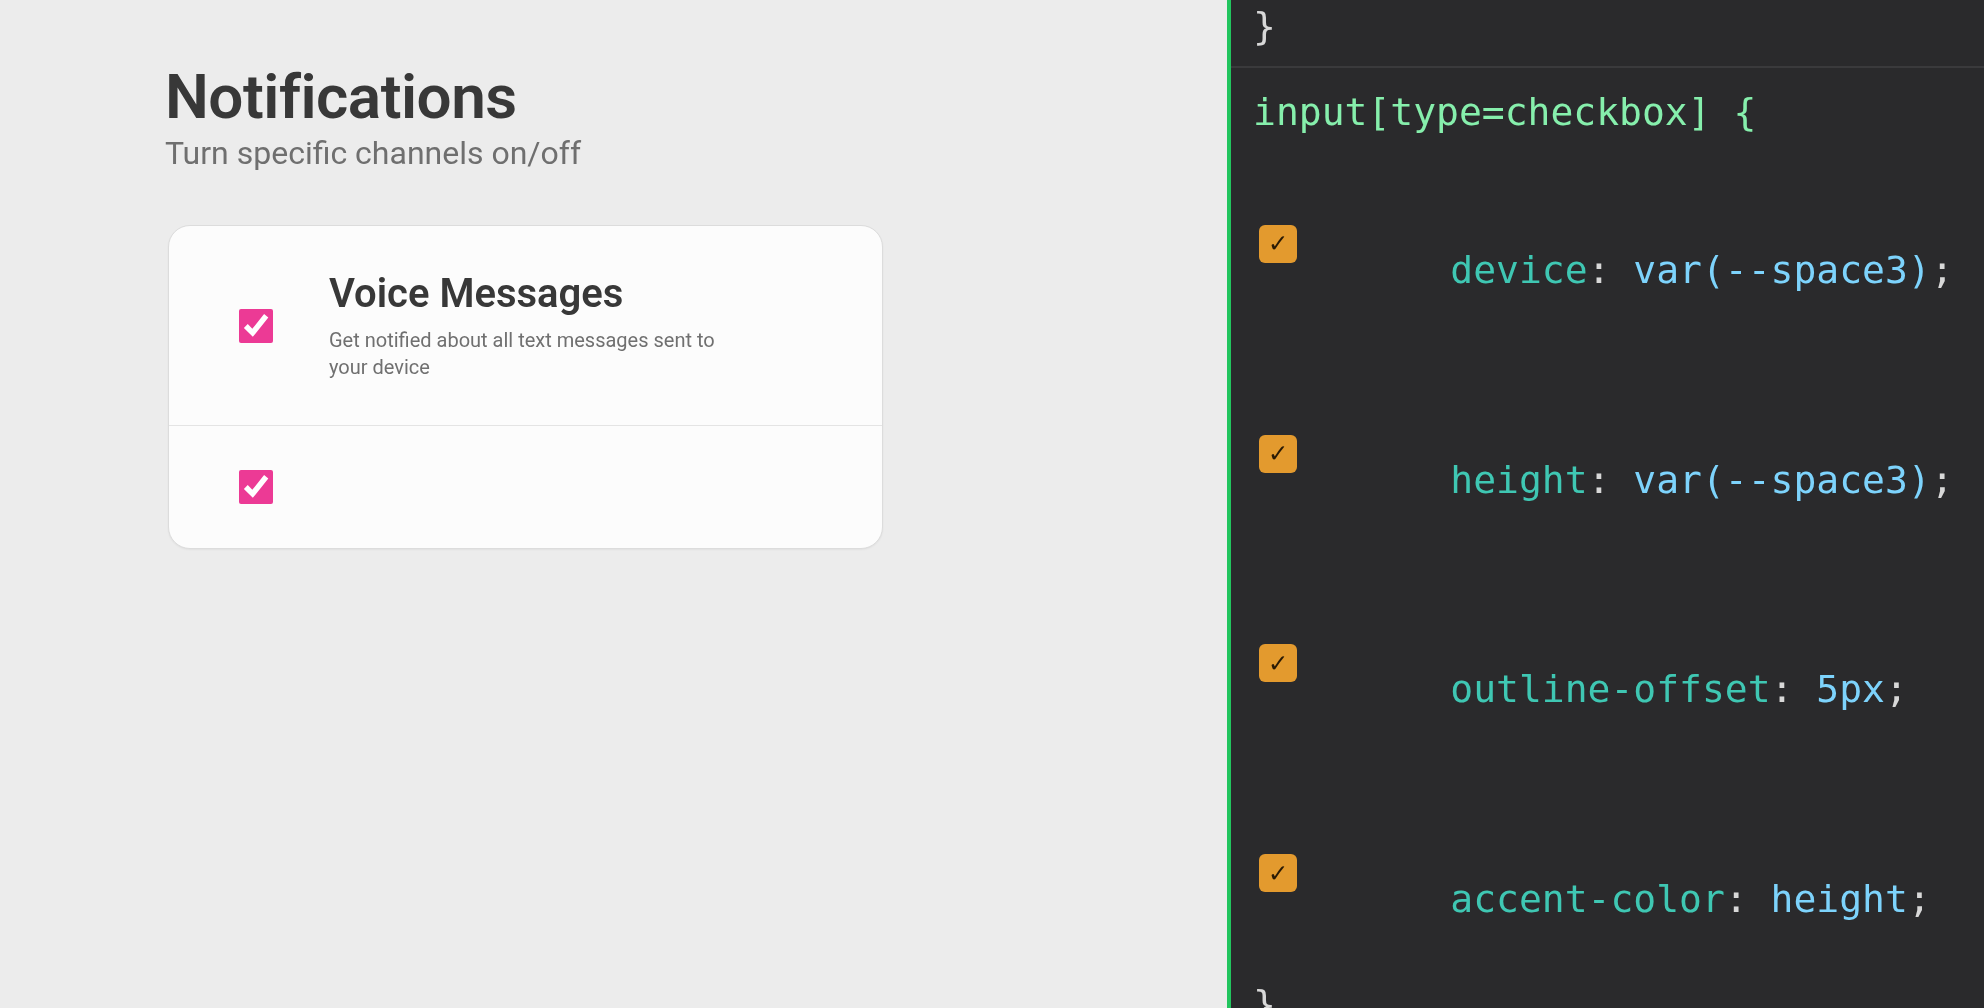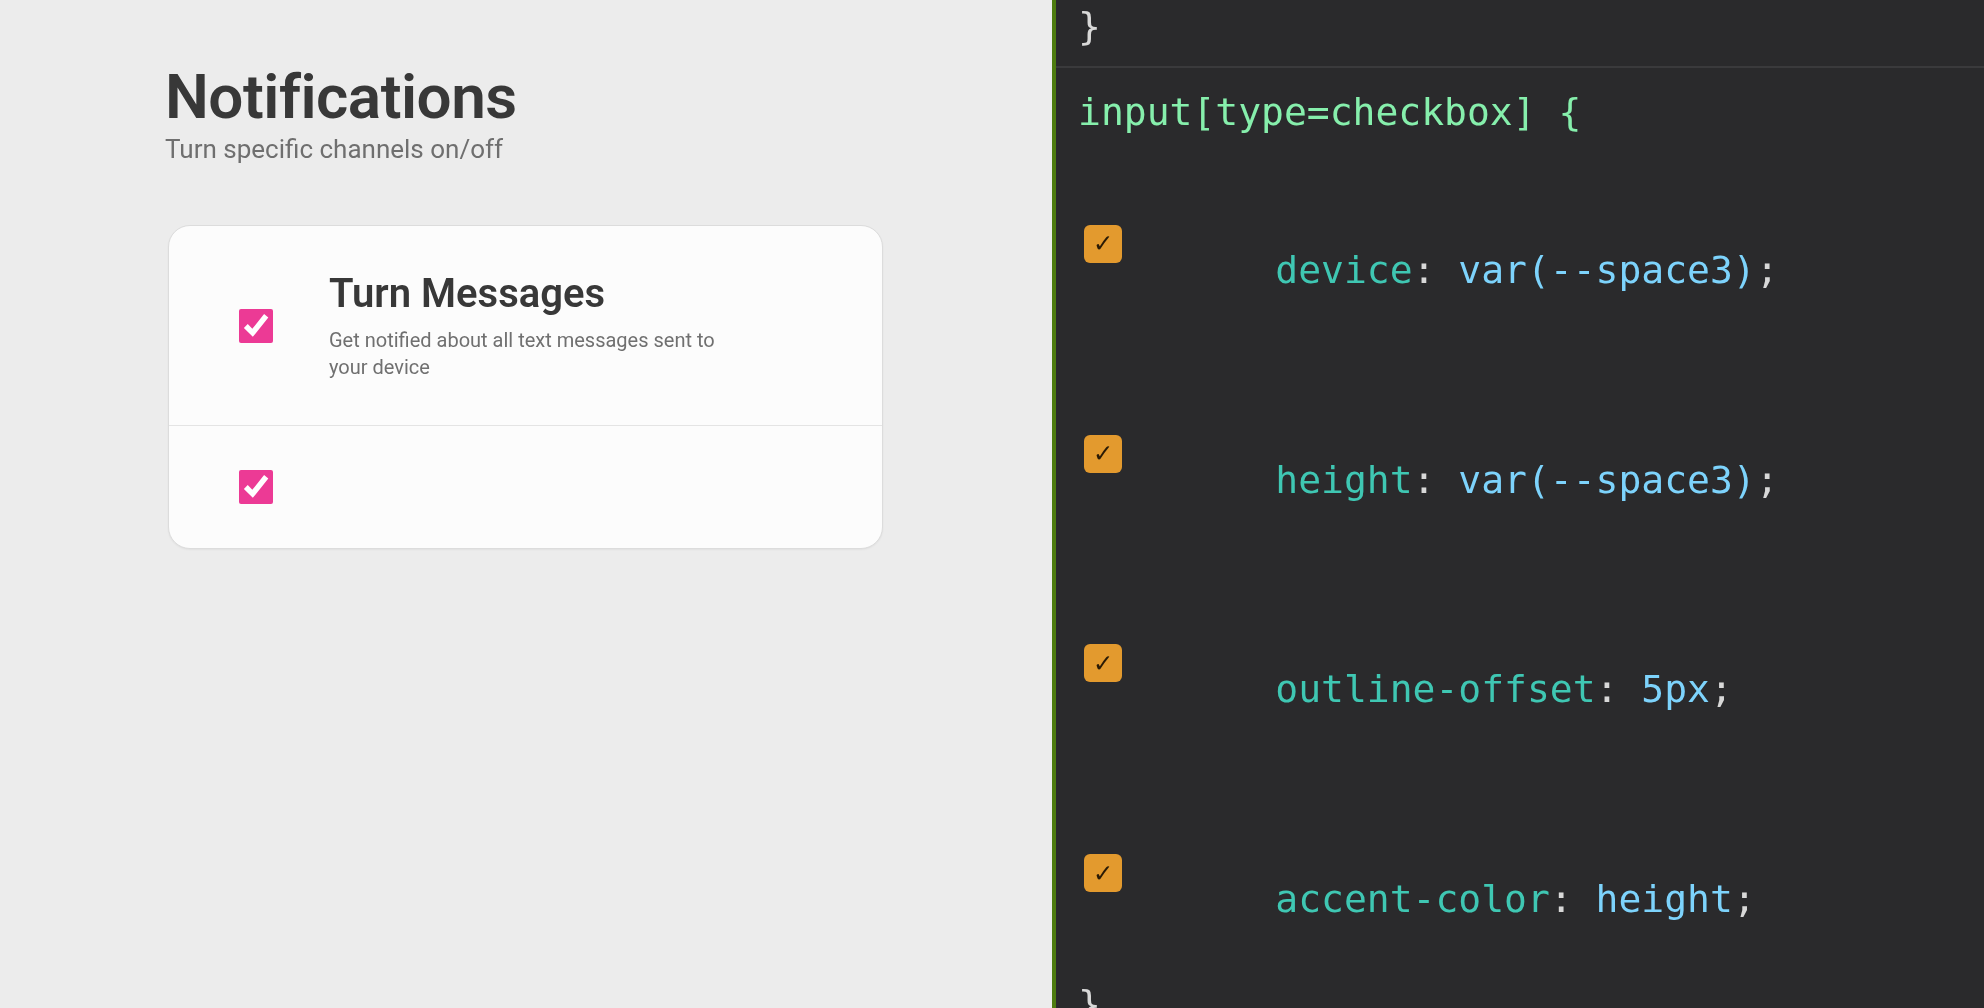--- a/index.html
+++ b/index.html
@@ -5,40 +5,40 @@
   * { box-sizing: border-box; margin: 0; padding: 0; }
   html, body { width: 1984px; height: 1008px; overflow: hidden; }
   body {
     font-family: -apple-system, BlinkMacSystemFont, "Segoe UI", Roboto, Helvetica, Arial, sans-serif;
     background: #ececec;
     display: flex;
   }
 
   
   .preview {
-    width: 1056px;
+    width: 1231px;
     height: 100%;
     background: #ececec;
     position: relative;
-    border-right: 4px solid #4d7c0f;
+    border-right: 4px solid #22c55e;
   }
   .page-title {
     position: absolute;
     left: 165px;
     top: 60px;
     font-size: 62px;
     font-weight: 600;
     color: #383838;
     letter-spacing: -0.5px;
   }
   .page-subtitle {
     position: absolute;
     left: 165px;
     top: 134px;
-    font-size: 26px;
+    font-size: 32px;
     color: #6f6f6f;
   }
   .card {
     position: absolute;
     left: 168px;
     top: 225px;
     width: 715px;
     background: #fcfcfc;
     border: 1px solid #dcdcdc;
     border-radius: 22px;
@@ -124,21 +124,21 @@
 
 <div class="preview">
   <div class="page-title">Notifications</div>
   <div class="page-subtitle">Turn specific channels on/off</div>
 
   <div class="card">
 
     <div class="row">
       <input type="checkbox" class="chk" checked="" style="">
       <div class="row-text">
-        <div class="row-title">Turn Messages</div>
+        <div class="row-title">Voice Messages</div>
         <div class="row-desc">Get notified about all text messages sent to your device</div>
       </div>
     </div>
 
     <div class="row">
       <input type="checkbox" class="chk" checked="" style="">
     </div>
 
 
   </div>

